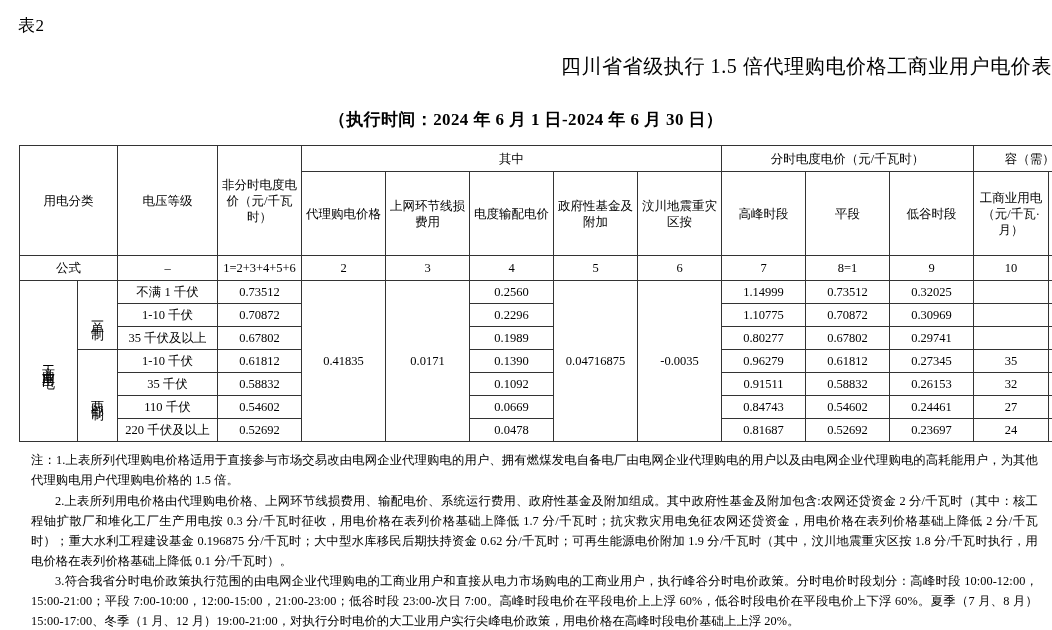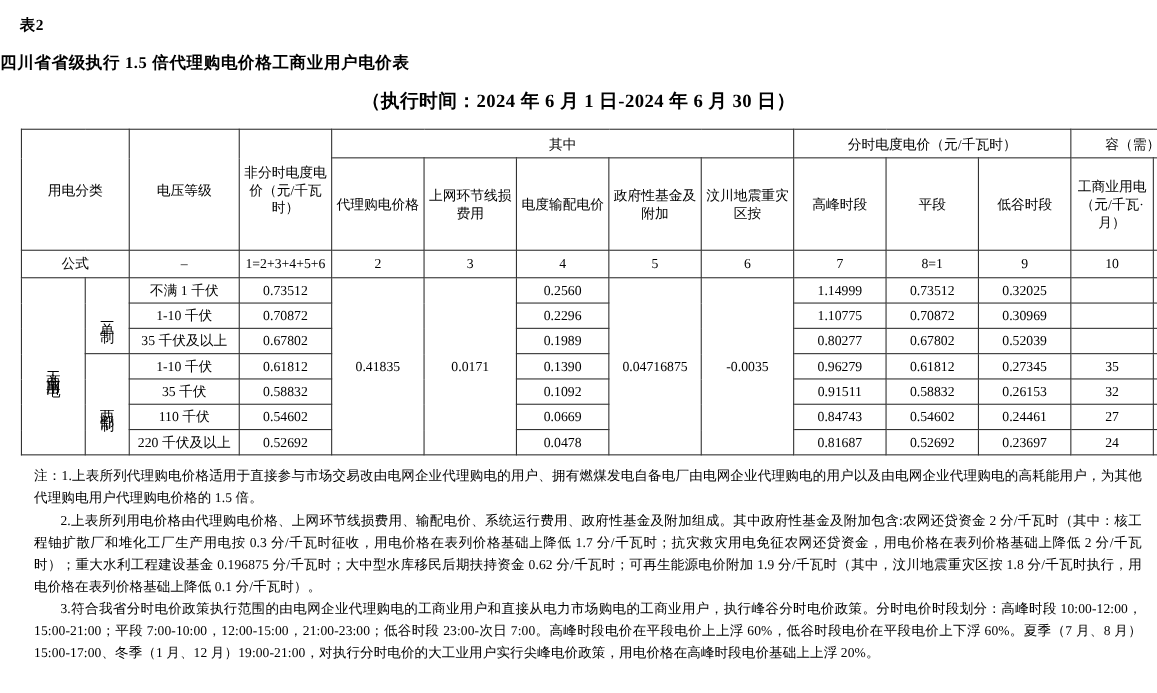--- a/index.html
+++ b/index.html
@@ -20,39 +20,39 @@
 
   .page {
     width: 1052px;
     height: 630px;
     padding: 0;
     position: relative;
   }
 
   
   .table-label {
-    font-size: 14px;
-    font-weight: bold;
+    font-size: 17px;
+    font-weight: normal;
     margin: 14px 0 0 18px;
     letter-spacing: 0.5px;
   }
 
   .doc-title {
-    text-align: left;
-    font-size: 15px;
-    font-weight: bold;
+    text-align: right;
+    font-size: 20px;
+    font-weight: normal;
     margin-top: 16px;
     letter-spacing: 0.6px;
   }
 
   .doc-subtitle {
     text-align: center;
     font-size: 17px;
     font-weight: bold;
-    margin-top: 13px;
+    margin-top: 28px;
     letter-spacing: 0.4px;
   }
 
   
   .tbl-wrap {
     margin: 14px auto 0 auto;
     width: 1014px;
   }
 
   table.main {
@@ -249,21 +249,21 @@
           <td></td>
           <td></td>
         </tr>
 
         <tr class="data-row">
           <td>35 千伏及以上</td>
           <td>0.67802</td>
           <td>0.1989</td>
           <td>0.80277</td>
           <td>0.67802</td>
-          <td>0.52039</td>
+          <td>0.29741</td>
           <td></td>
           <td></td>
         </tr>
 
         <tr class="data-row">
           <td class="tallcell" rowspan="4">
             <div class="vert-wrap">
                 <span class="vert">两部制</span>
               </div>
           </td>

